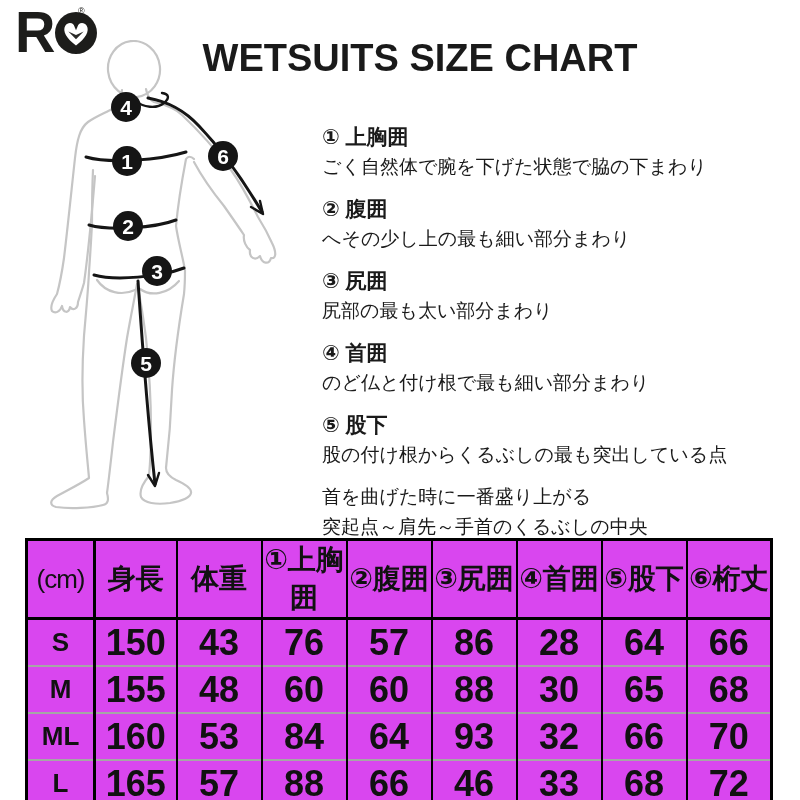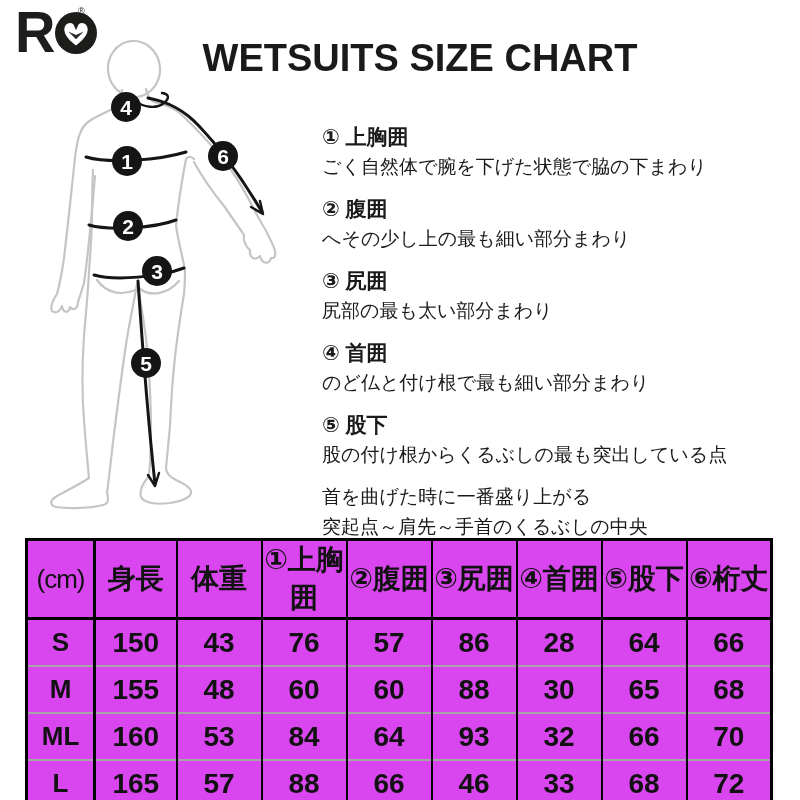--- a/index.html
+++ b/index.html
@@ -27,21 +27,21 @@
   .legend-item h3{margin:0;font-size:21px;font-weight:700;line-height:30px;color:#1a1a1a;}
   .legend-item p{margin:0;font-size:19px;font-weight:400;line-height:30px;color:#1a1a1a;white-space:pre-line;}
   
   .size-table{
     position:absolute;left:25px;top:538px;width:748px;
     border-collapse:collapse;table-layout:fixed;border:3px solid #000;background:#d946ef;
   }
   .size-table th,.size-table td{border-left:2px solid #000;padding:0;text-align:center;vertical-align:middle;color:#111;}
   .size-table thead th{border-bottom:3px solid #000;height:44px;font-size:28px;font-weight:700;}
   .size-table th.unit{font-size:26px;font-weight:400;letter-spacing:-1px;border-right:3px solid #000;}
-  .size-table tbody td{height:45px;font-size:28px;font-weight:700;}
+  .size-table tbody td{height:45px;font-size:36px;font-weight:700;}
   .size-table tbody td.size{font-size:26px;border-right:3px solid #000;}
   .size-table tbody tr + tr td{border-top:2px solid #a6a6a6;}
 </style>
 </head>
 <body>
 
 <div class="logo">
   <span class="logo-reg">®</span>
   <div class="logo-line">
     <span class="letters">R</span>

